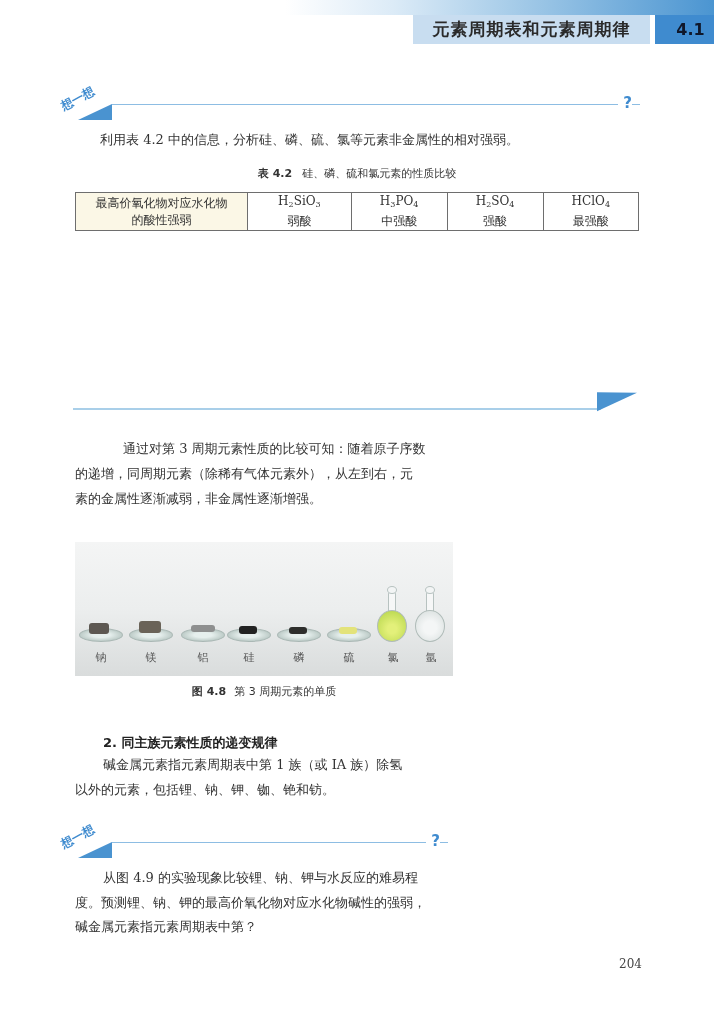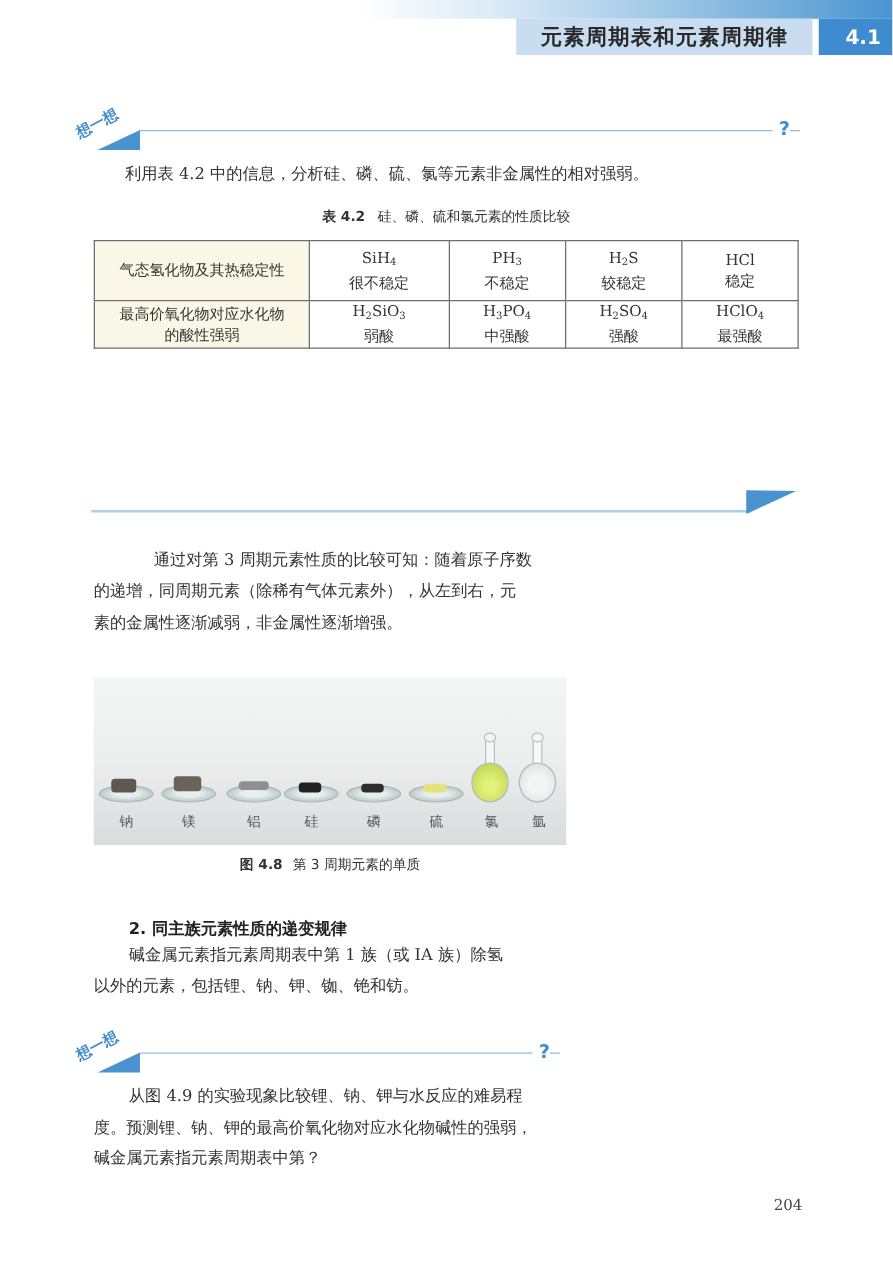--- a/index.html
+++ b/index.html
@@ -15,21 +15,21 @@
     position: absolute; left: 413px; top: 15px; width: 237px; height: 29px;
     background: #c8ddf0;
     display: flex; align-items: center; justify-content: center;
     font-family: "DejaVu Sans", sans-serif; font-weight: bold; font-size: 17px; color: #2a2a2a;
     letter-spacing: 1px;
   }
   .chapter-num-box {
     position: absolute; left: 655px; top: 15px; width: 59px; height: 29px;
     background: #3f8bcf;
     display: flex; align-items: center; justify-content: center;
-    font-family: "DejaVu Sans", sans-serif; font-weight: bold; font-size: 16px; color: #ffffff; padding-left: 12px;
+    font-family: "DejaVu Sans", sans-serif; font-weight: bold; font-size: 16px; color: #0f172a; padding-left: 12px;
   }
 
   
   .think-header { position: absolute; left: 66px; height: 40px; width: 574px; }
   .think-header .tag {
     position: absolute; left: 0; top: 0;
     font-family: "DejaVu Sans", sans-serif; font-weight: bold; font-size: 12px; color: #3f8bcf;
     transform: rotate(-28deg); transform-origin: left bottom;
     text-shadow: 0 0 1px #ffffff;
   }
@@ -143,27 +143,20 @@
   <span class="tail"></span>
 </div>
 <div class="para" style="left:100px; top:128px;">利用表 4.2 中的信息，分析硅、磷、硫、氯等元素非金属性的相对强弱。</div>
 
 <div class="table-caption">
   <span class="num">表 4.2</span><span>硅、磷、硫和氯元素的性质比较</span>
 </div>
 
 <table class="props">
   <tbody>
-  <tr class="r2">
-    <td class="rowhead">气态氢化物及其热稳定性</td>
-    <td><span>SiH<sub>4</sub></span><br><span>很不稳定</span></td>
-    <td><span>PH<sub>3</sub></span><br><span>不稳定</span></td>
-    <td><span>H<sub>2</sub>S</span><br><span>较稳定</span></td>
-    <td><span>HCl</span><br><span>稳定</span></td>
-  </tr>
   <tr class="r3">
     <td class="rowhead"><span>最高价氧化物对应水化物</span><br><span>的酸性强弱</span></td>
     <td><span>H<sub>2</sub>SiO<sub>3</sub></span><br><span>弱酸</span></td>
     <td><span>H<sub>3</sub>PO<sub>4</sub></span><br><span>中强酸</span></td>
     <td><span>H<sub>2</sub>SO<sub>4</sub></span><br><span>强酸</span></td>
     <td><span>HClO<sub>4</sub></span><br><span>最强酸</span></td>
   </tr>
 </tbody>
   </table>
 

